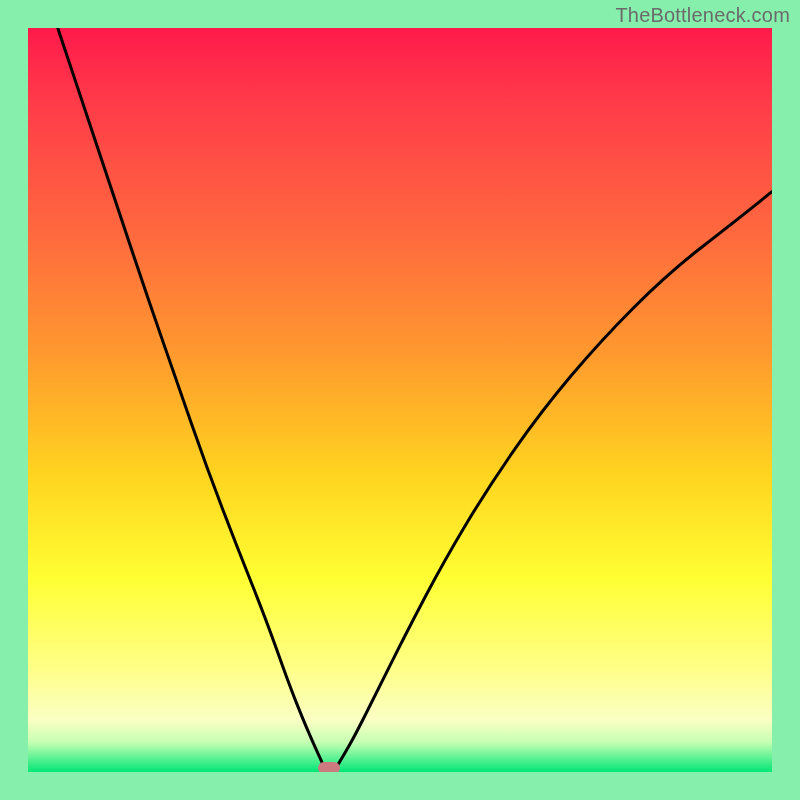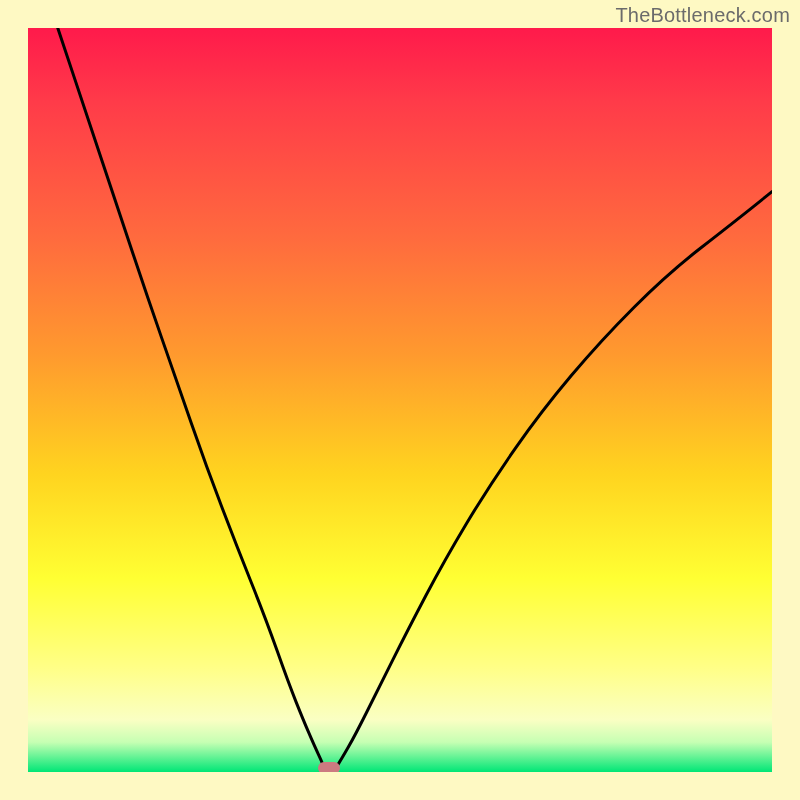--- a/index.html
+++ b/index.html
@@ -6,21 +6,21 @@
     margin: 0;
     padding: 0;
     width: 800px;
     height: 800px;
     overflow: hidden;
     font-family: Arial, Helvetica, sans-serif;
   }
   .frame {
     width: 800px;
     height: 800px;
-    background: #fef9c3;
+    background: #86efac;
     position: relative;
   }
   .plot-area {
     position: absolute;
     left: 28px;
     top: 28px;
     width: 744px;
     height: 744px;
     overflow: hidden;
   }

